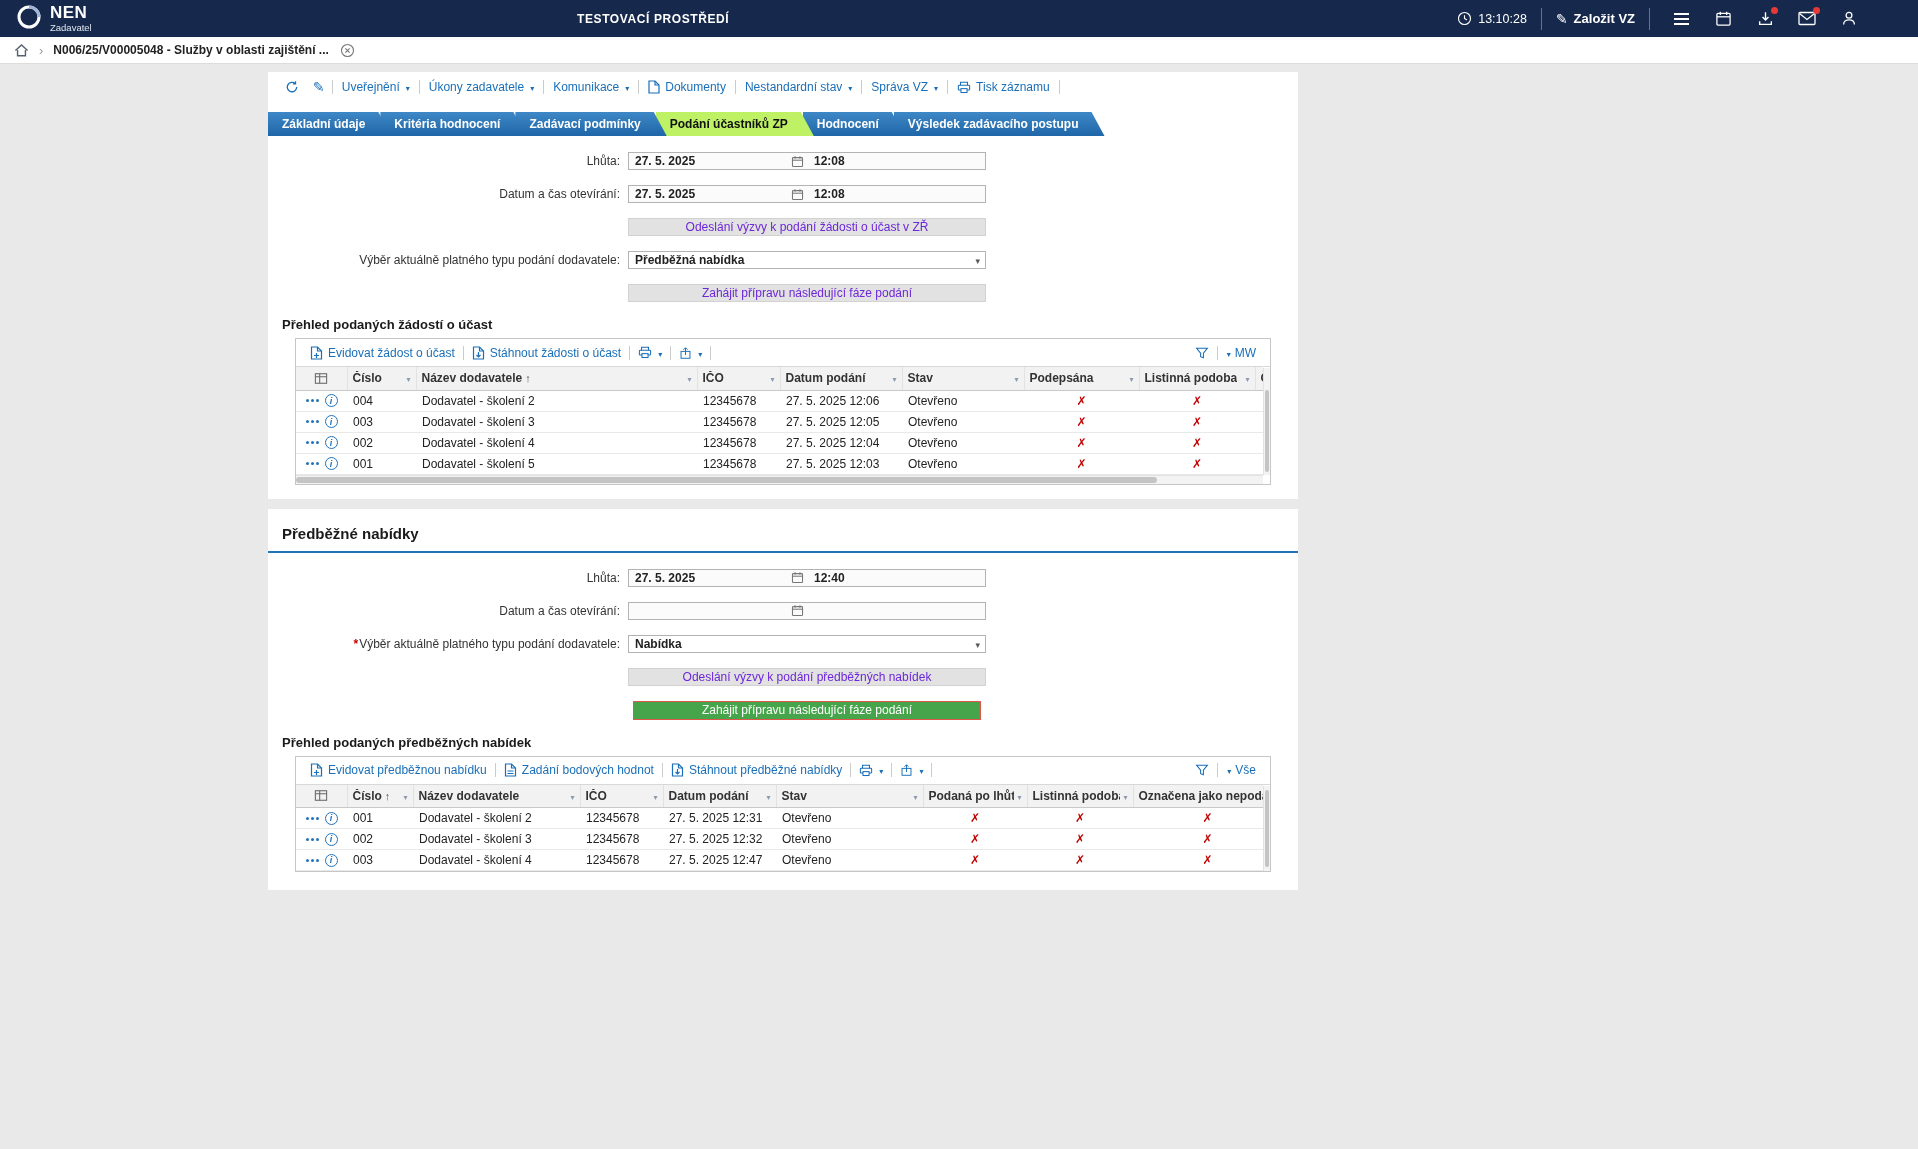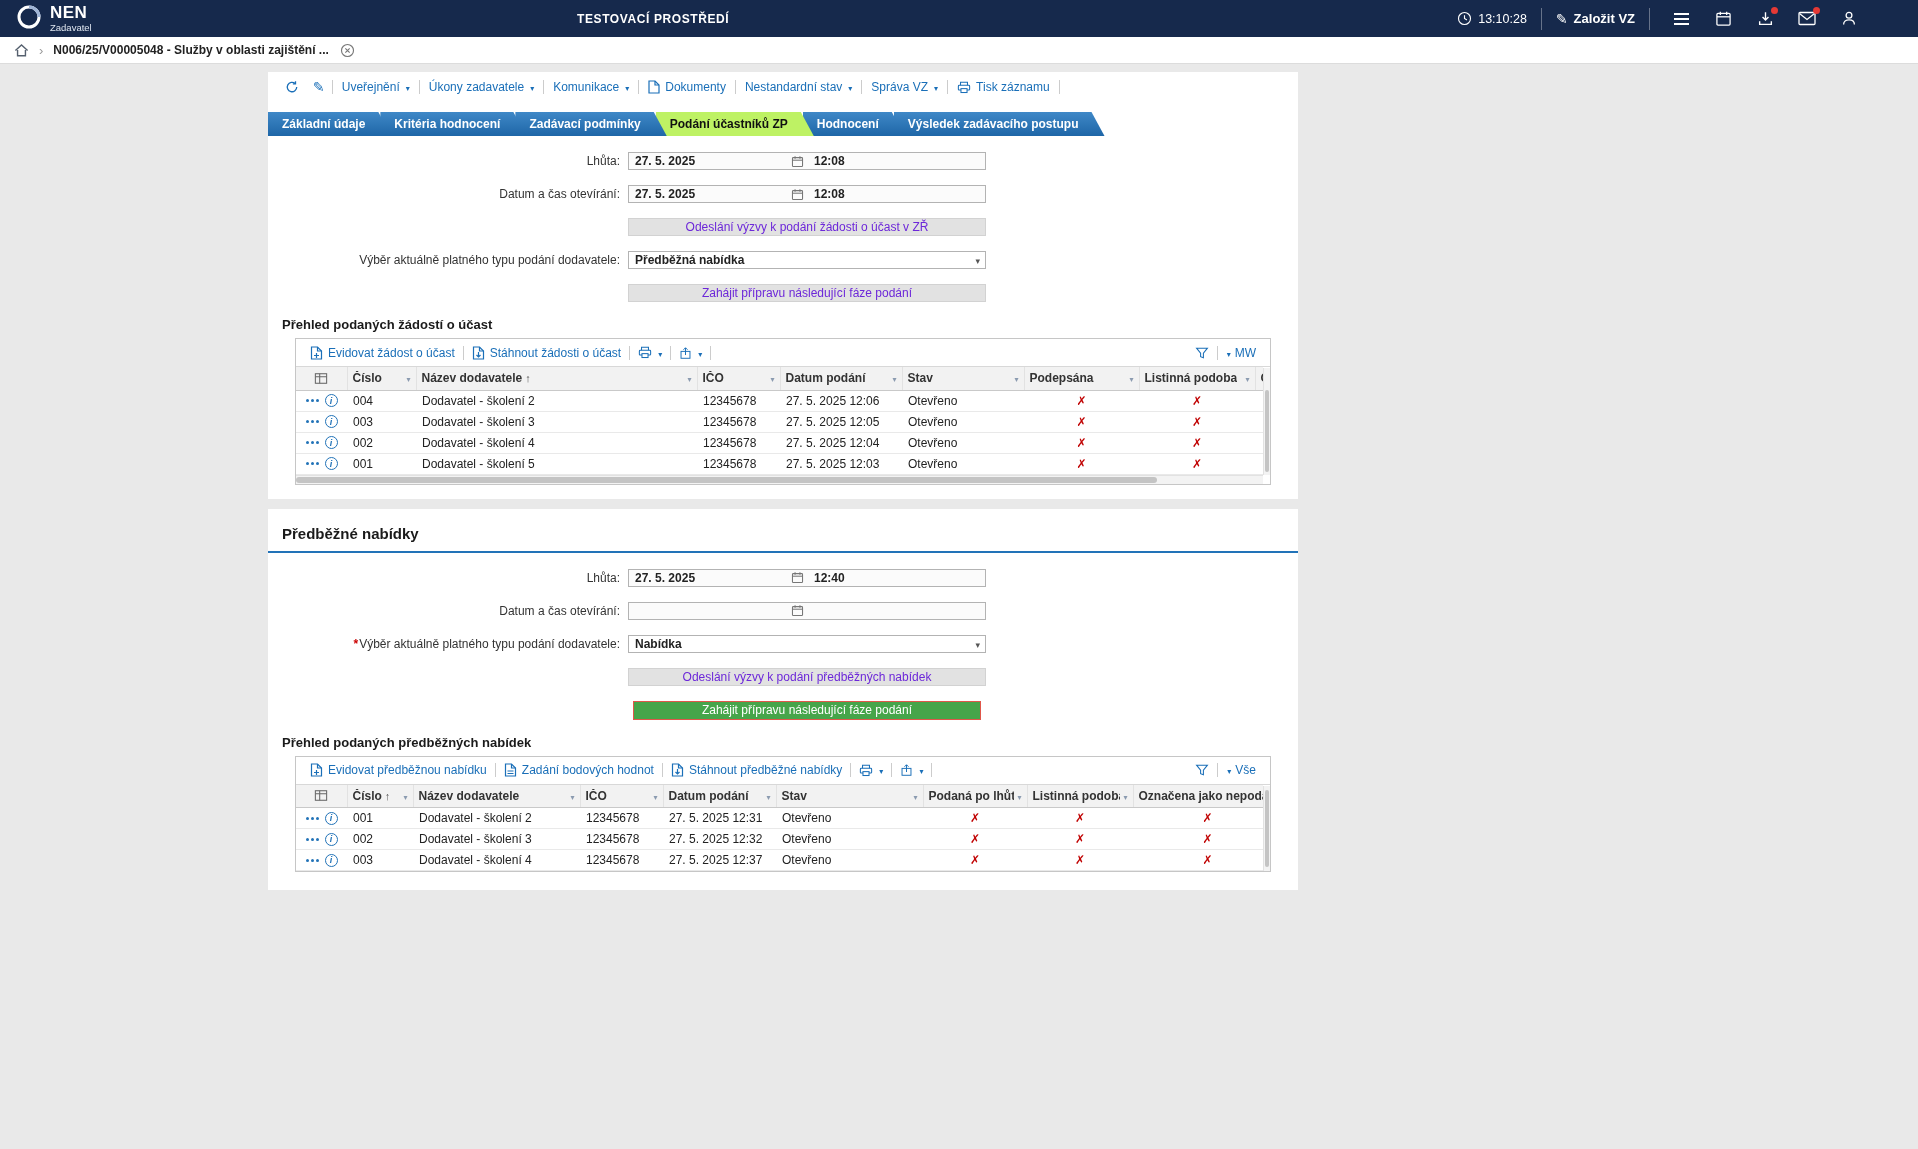--- a/index.html
+++ b/index.html
@@ -763,21 +763,21 @@
                       <i></i>
                       <i></i>
                       <i></i>
                     </span>
                     <span class="info"></span>
                   </div>
                 </td>
               <td>003</td>
                 <td>Dodavatel - školení 4</td>
                 <td>12345678</td>
-                <td>27. 5. 2025 12:37</td>
+                <td>27. 5. 2025 12:47</td>
                 <td>Otevřeno</td>
               <td class="xc"><span>✗</span></td>
               <td class="xc"><span>✗</span></td>
               <td class="xc"><span>✗</span></td>
             </tr>
           </tbody>
         </table>
       </div>
       <div class="vscroll">
           <div class="vthumb" style="top:5%;height:90%"></div>

